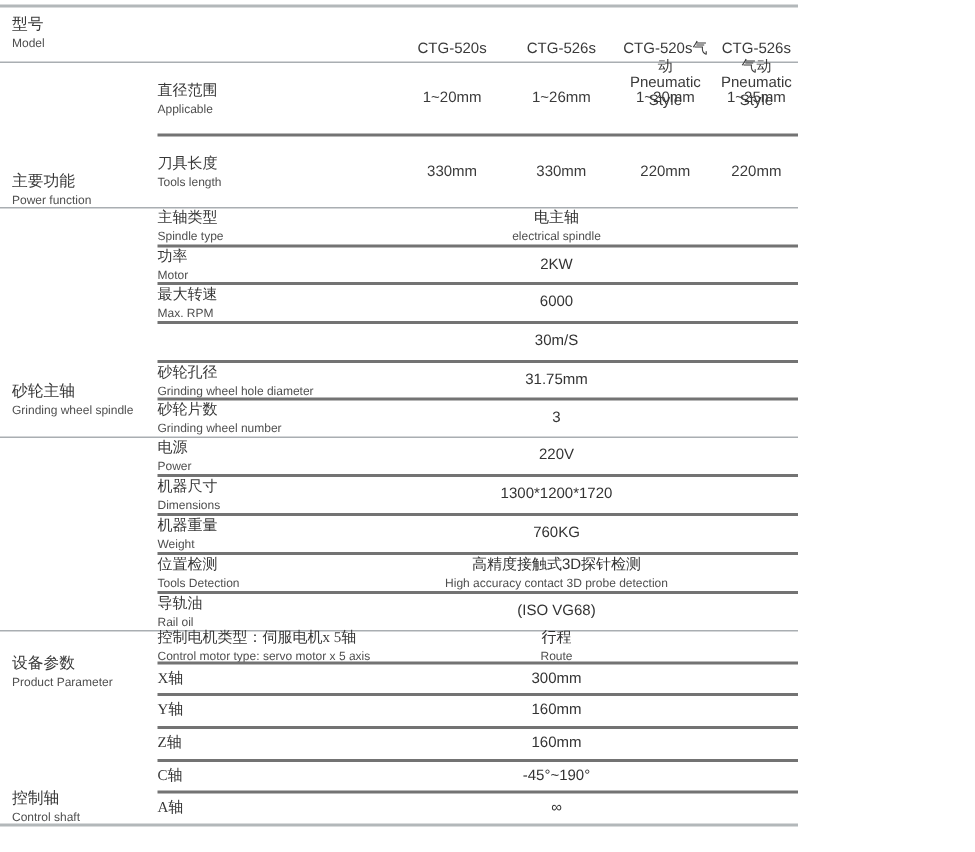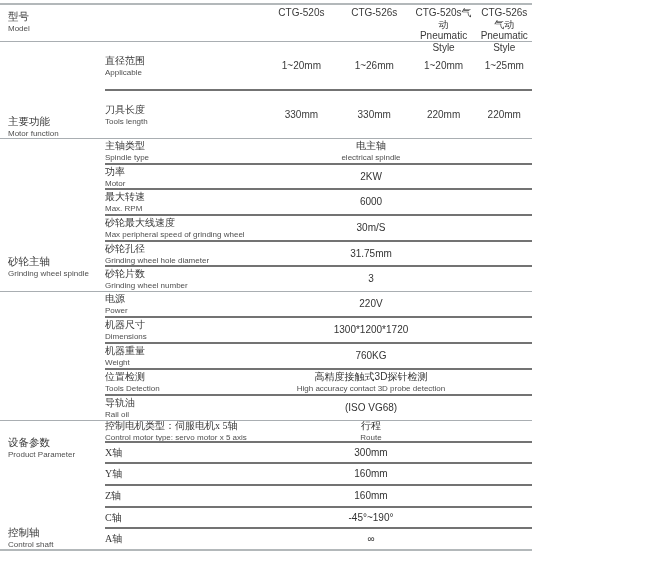--- a/index.html
+++ b/index.html
@@ -23,21 +23,21 @@
   .row { flex:1; position:relative; }
   .row + .row { border-top:2px solid #737373; }
 
   .param { position:absolute; left:0; top:50%; transform:translateY(-50%); white-space:nowrap; }
   .param .zh { font-size:10px; line-height:11.5px; color:#383838;font-family:Liberation Serif, serif; }
   .param .en { font-size:8px; line-height:9px; color:#4f4f4f; margin-top:1.5px; }
 
   .cols { position:absolute; left:160px; right:0; top:0; bottom:0; display:flex; }
   .col { display:flex; flex-direction:column; justify-content:center; align-items:center; font-size:10px; text-align:center; }
 
-  .header-row .col { justify-content:flex-start; padding-top:2px; line-height:11.5px; }
+  .header-row .col { justify-content:flex-start; padding-top:22px; line-height:11.5px; }
   .h2 { font-size:10px; }
 
   .merged { position:absolute; left:105px; right:0; top:50%; transform:translateY(-50%); text-align:center; }
   .merged .v-zh { font-size:10px; line-height:11.5px; color:#333; }
   .merged .v-en { font-size:8px; line-height:9px; color:#4f4f4f; margin-top:1.5px; }
 
   .sec-h { height:36px; }
   .sec-h .sec-label { justify-content:flex-start; padding-top:5px; }
   .sec-0 { height:96px; }
   .sec-1 { height:152px; }
@@ -73,21 +73,21 @@
                 <div class="h1">CTG-526s气动</div>
                 <div class="h2">Pneumatic Style</div>
               </div>
             </div>
           </div>
         </div>
       </div>
       <div class="section sec-0">
         <div class="sec-label">
           <div class="zh">主要功能</div>
-          <div class="en">Motor function</div>
+          <div class="en">Power function</div>
         </div>
         <div class="rows">
           <div class="row">
             <div class="param">
               <div class="zh">直径范围</div>
               <div class="en">Applicable</div>
             </div>
             <div class="cols">
               <div class="col" style="width: 105px;">1~20mm</div>
               <div class="col" style="width: 105px;">1~26mm</div>
@@ -137,24 +137,20 @@
           <div class="row">
             <div class="param">
               <div class="zh">最大转速</div>
               <div class="en">Max. RPM</div>
             </div>
             <div class="merged">
               <div class="v-zh">6000</div>
             </div>
           </div>
           <div class="row">
-            <div class="param">
-              <div class="zh">砂轮最大线速度</div>
-              <div class="en">Max peripheral speed of grinding wheel</div>
-            </div>
             <div class="merged">
               <div class="v-zh">30m/S</div>
             </div>
           </div>
           <div class="row">
             <div class="param">
               <div class="zh">砂轮孔径</div>
               <div class="en">Grinding wheel hole diameter</div>
             </div>
             <div class="merged">

